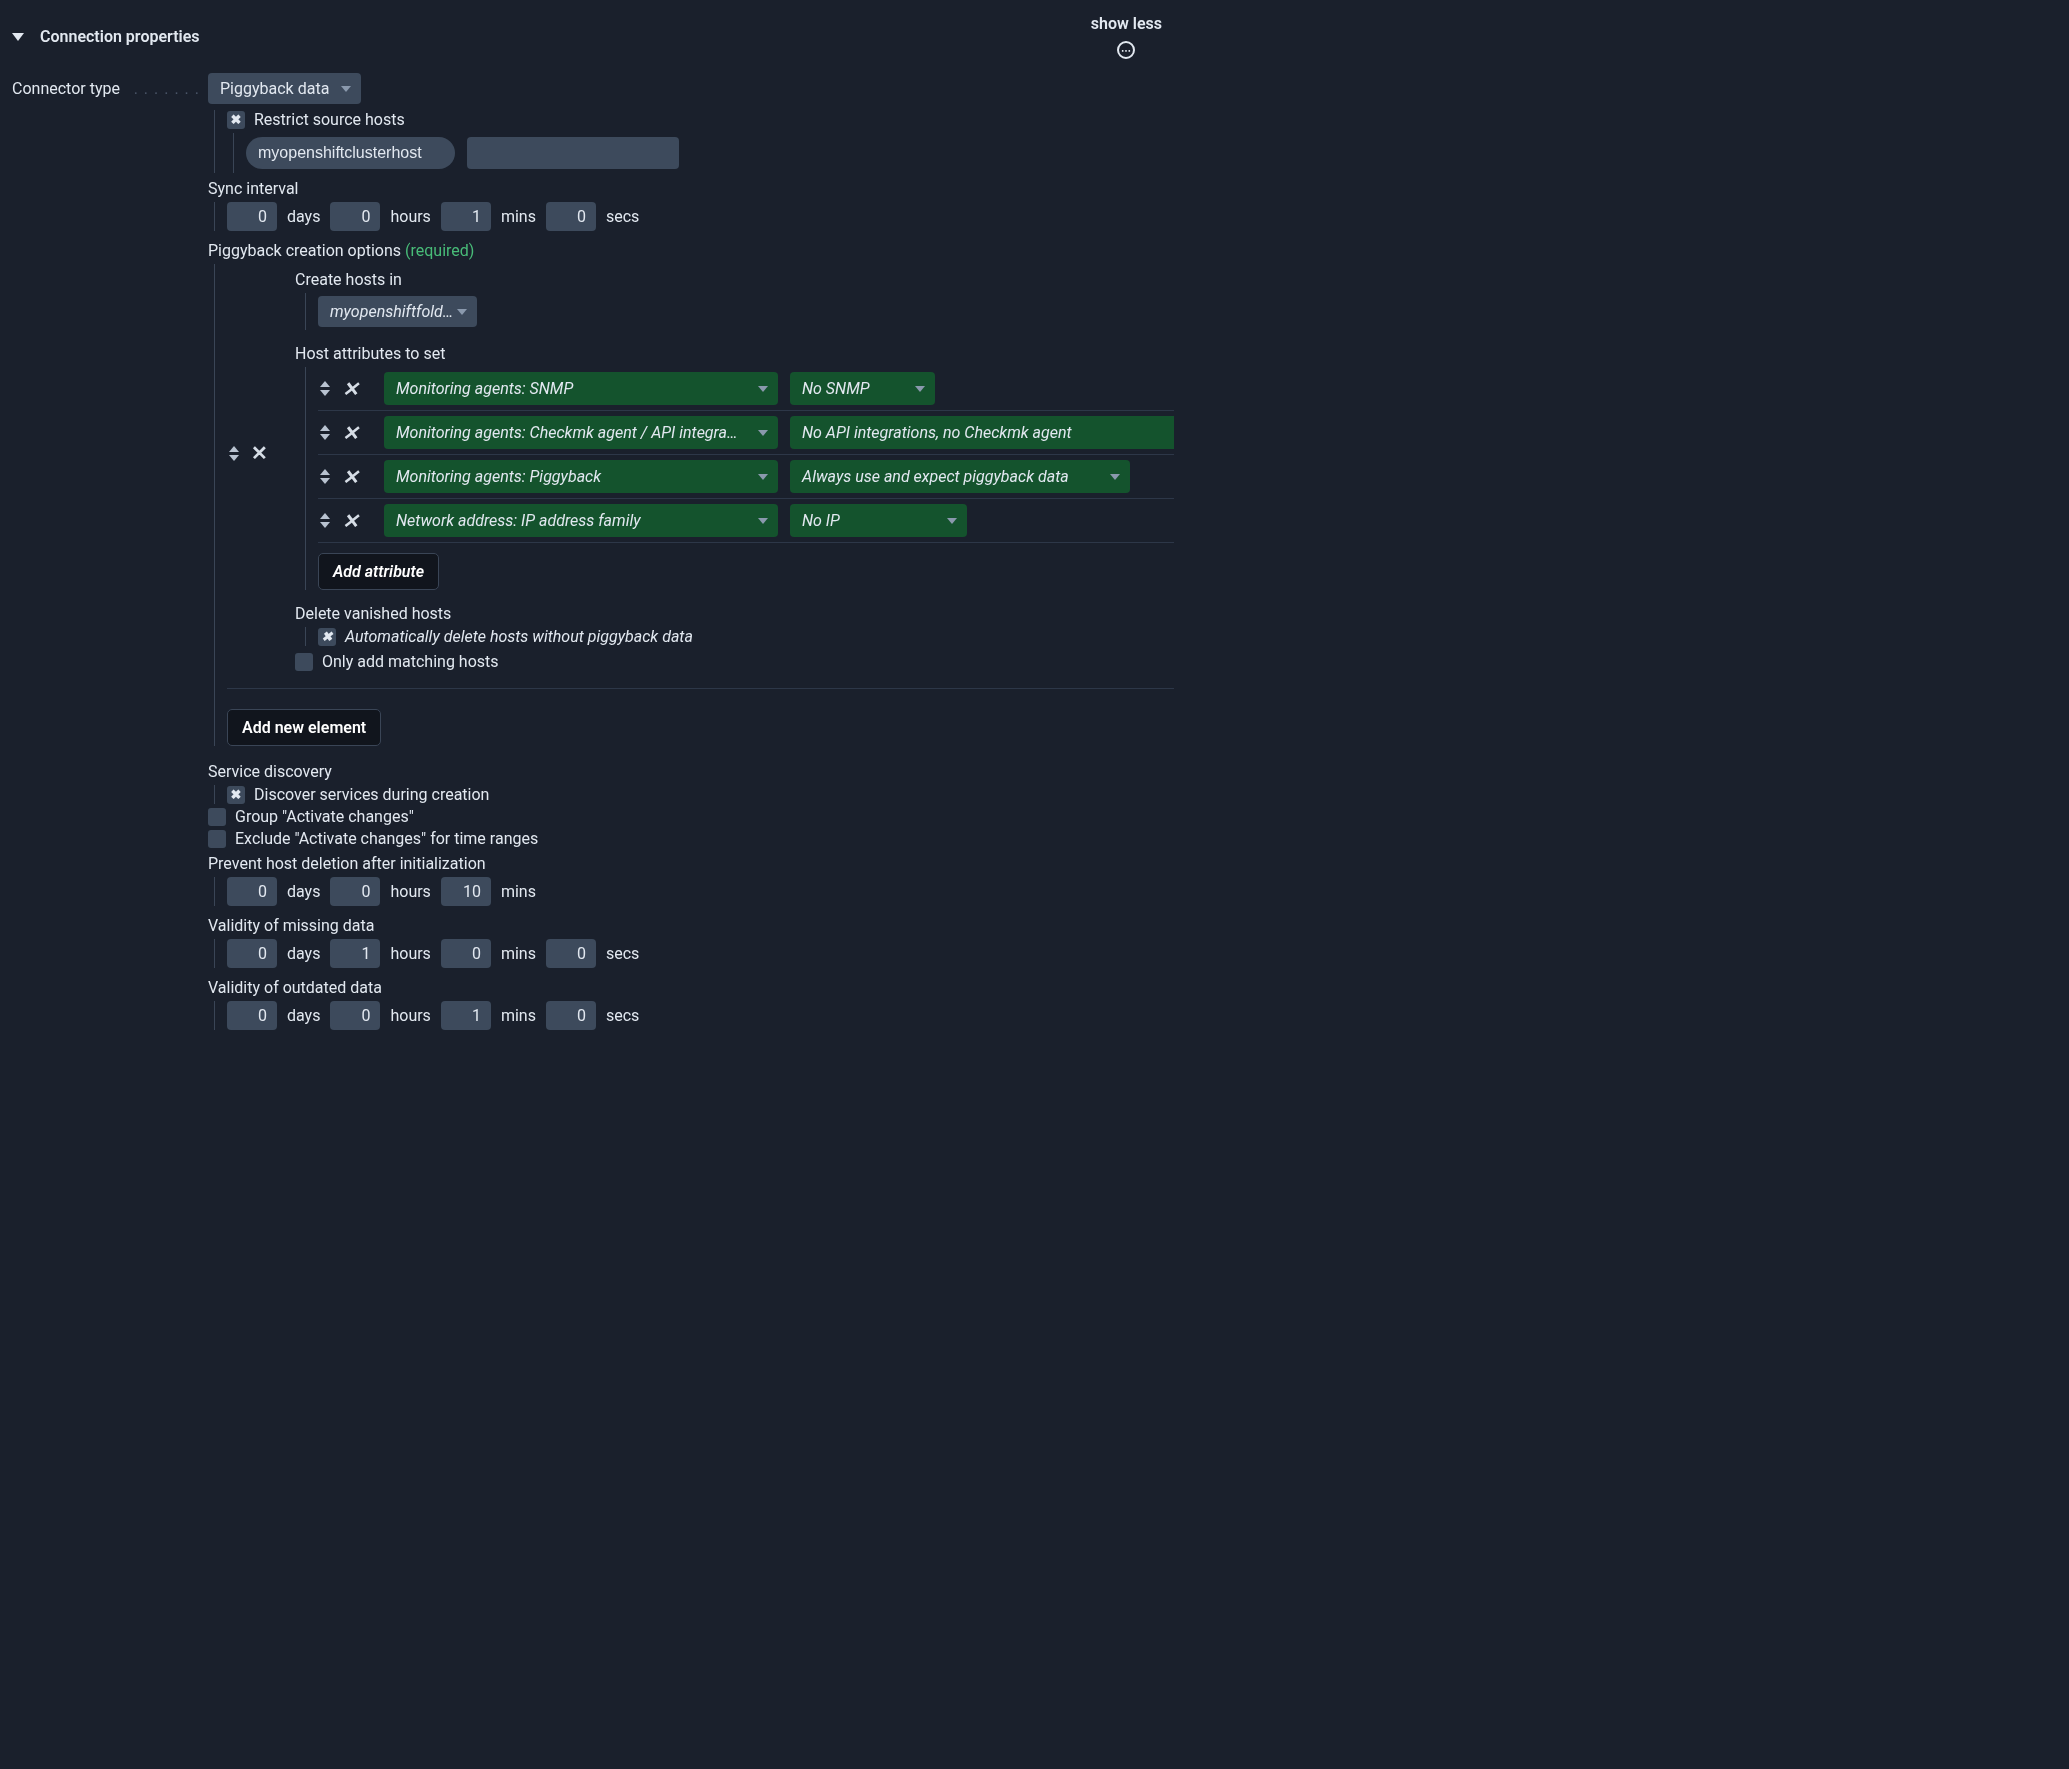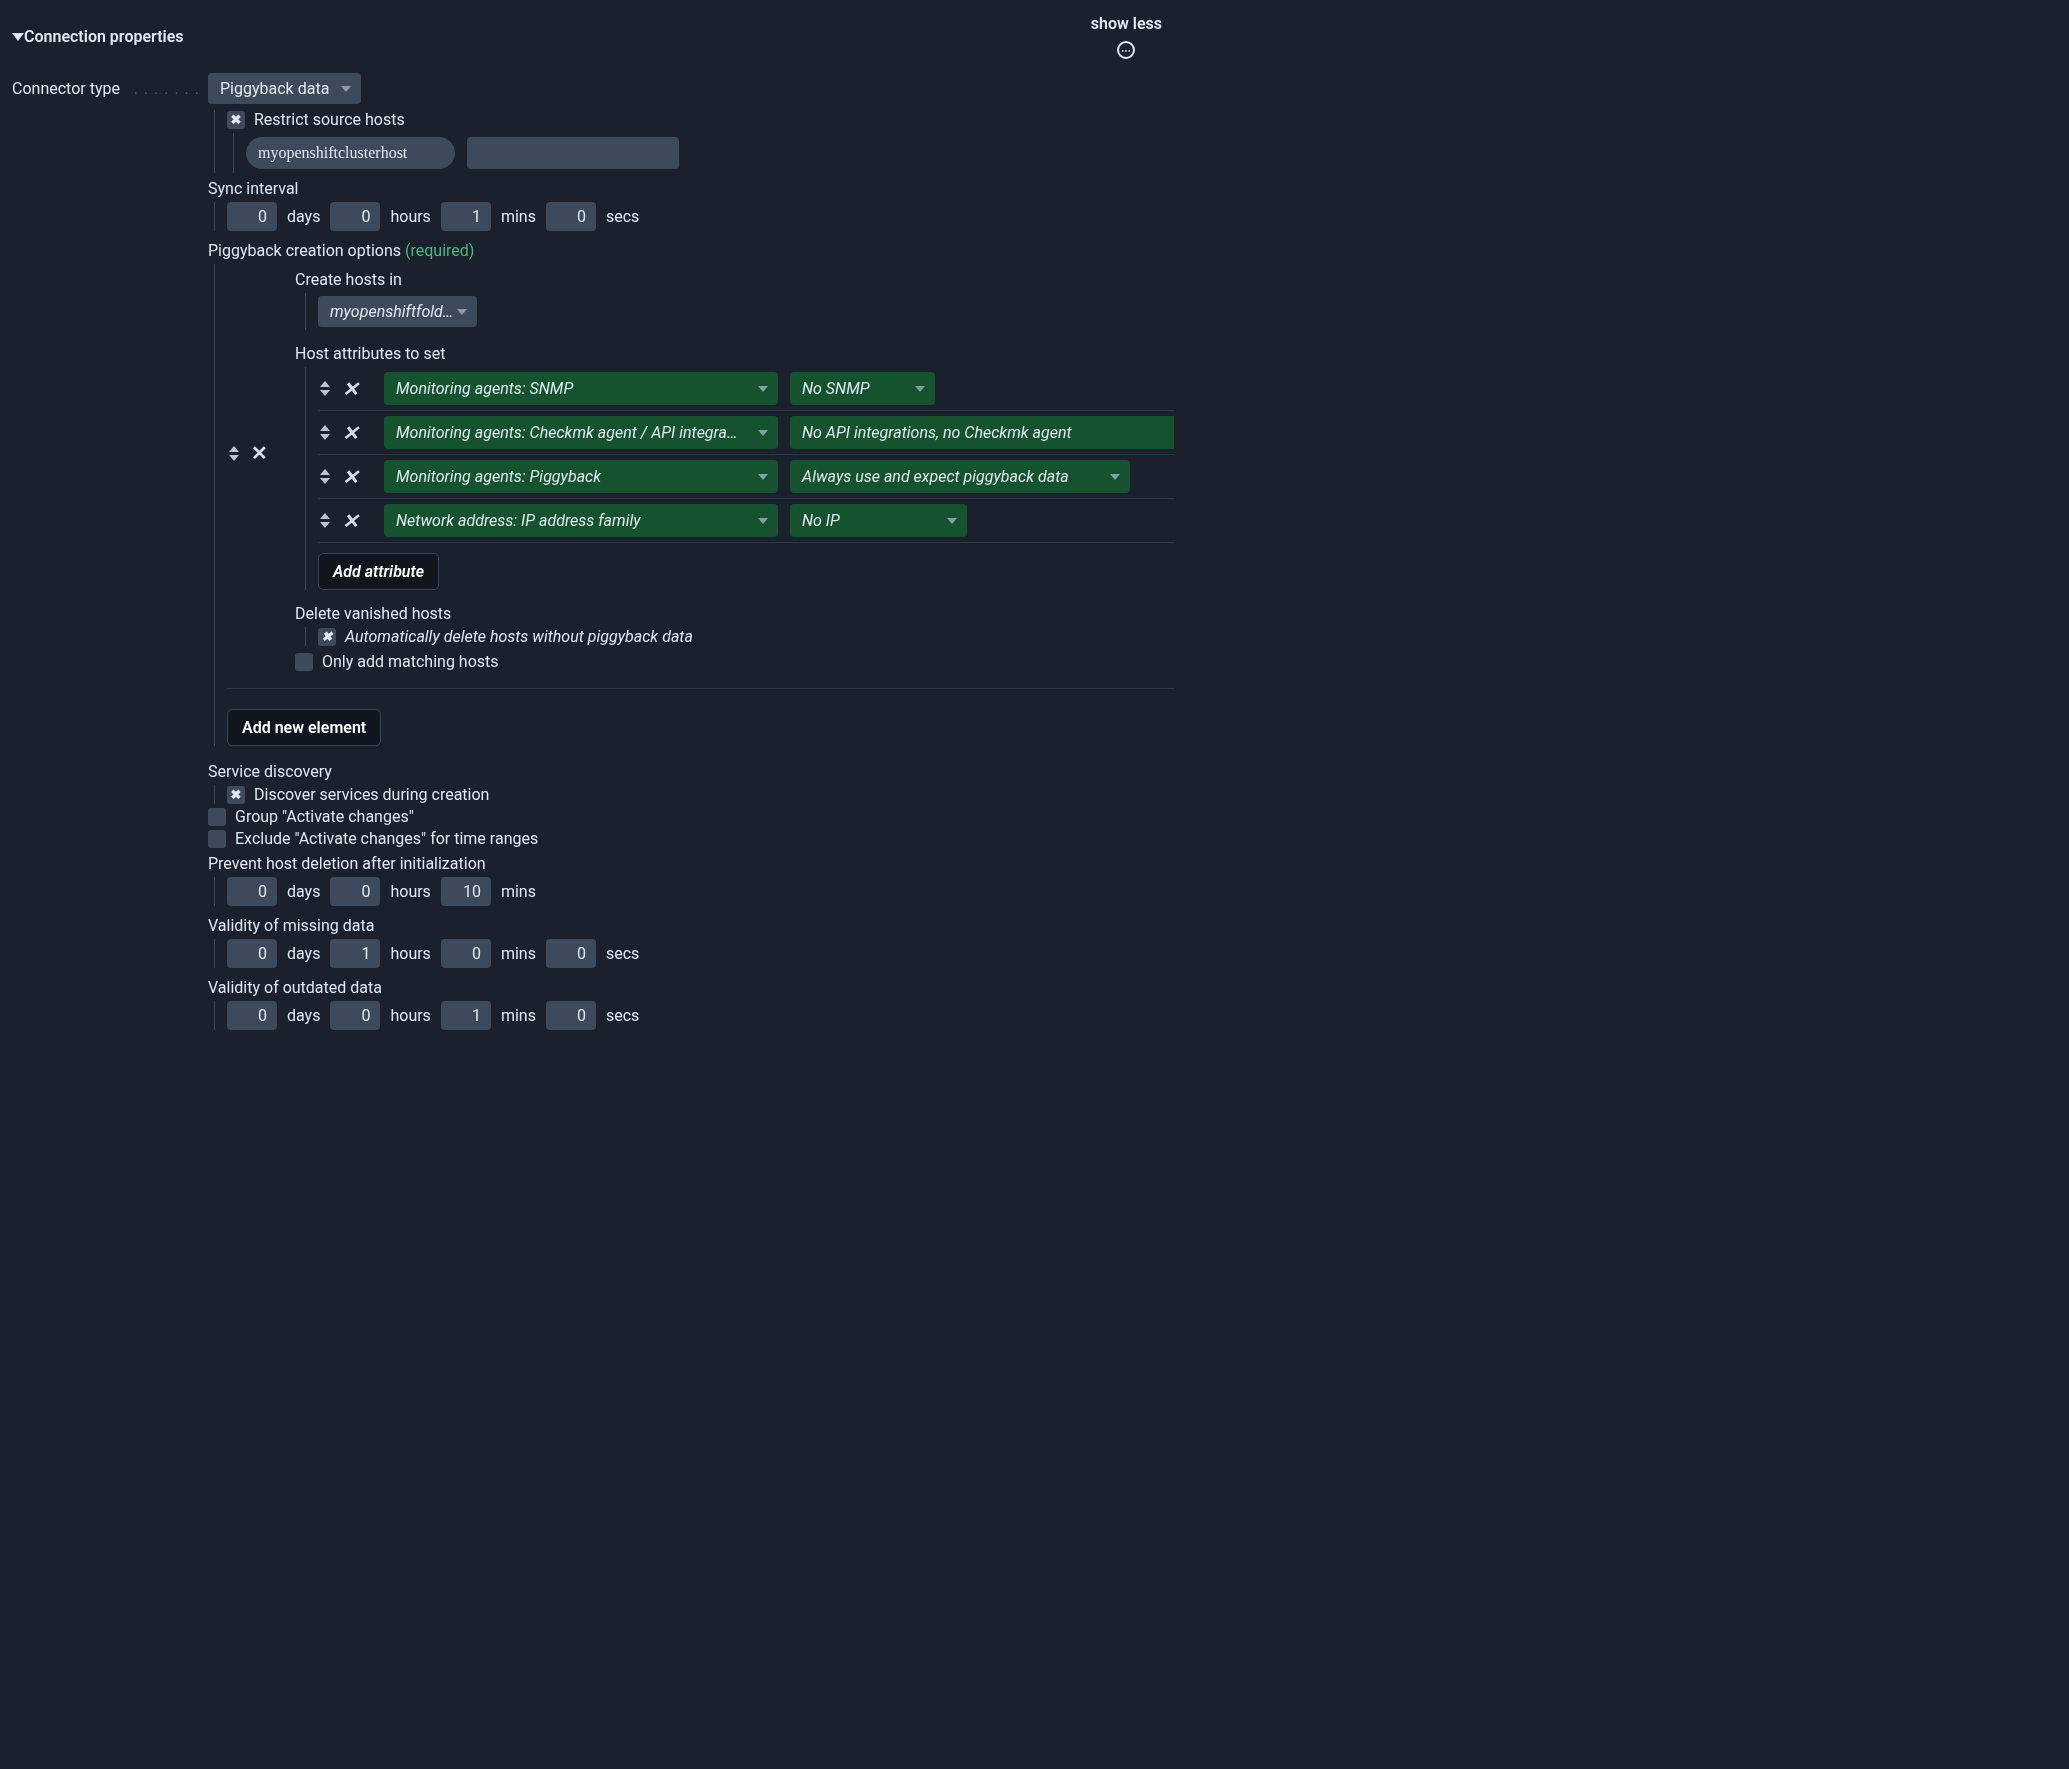--- a/index.html
+++ b/index.html
@@ -13,21 +13,21 @@
   }
   .header {
     display: flex;
     justify-content: space-between;
     align-items: center;
     padding: 4px 0 14px 0;
   }
   .header-left {
     display: flex;
     align-items: center;
-    gap: 0;
+    gap: 16px;
     font-weight: 600;
     text-align: right;
   }
   .header-right {
     display: flex;
     align-items: center;
     gap: 8px;
     font-weight: 600;
     flex-direction: column;
   }
@@ -86,21 +86,21 @@
     border-right: 5px solid transparent;
     border-top: 6px solid #8a99ad;
   }
   .textbox {
     background: #3d4a5c;
     border: none;
     border-radius: 16px;
     padding: 7px 12px;
     color: #e2e8f0;
     font-size: 16px;
-    font-family: Liberation Serif, serif;
+    font-family: Liberation Sans, sans-serif;
   }
   .numbox {
     background: #3d4a5c;
     border: none;
     border-radius: 4px;
     padding: 5px 10px;
     color: #e2e8f0;
     font-size: 16px;
     text-align: right;
     width: 50px;

